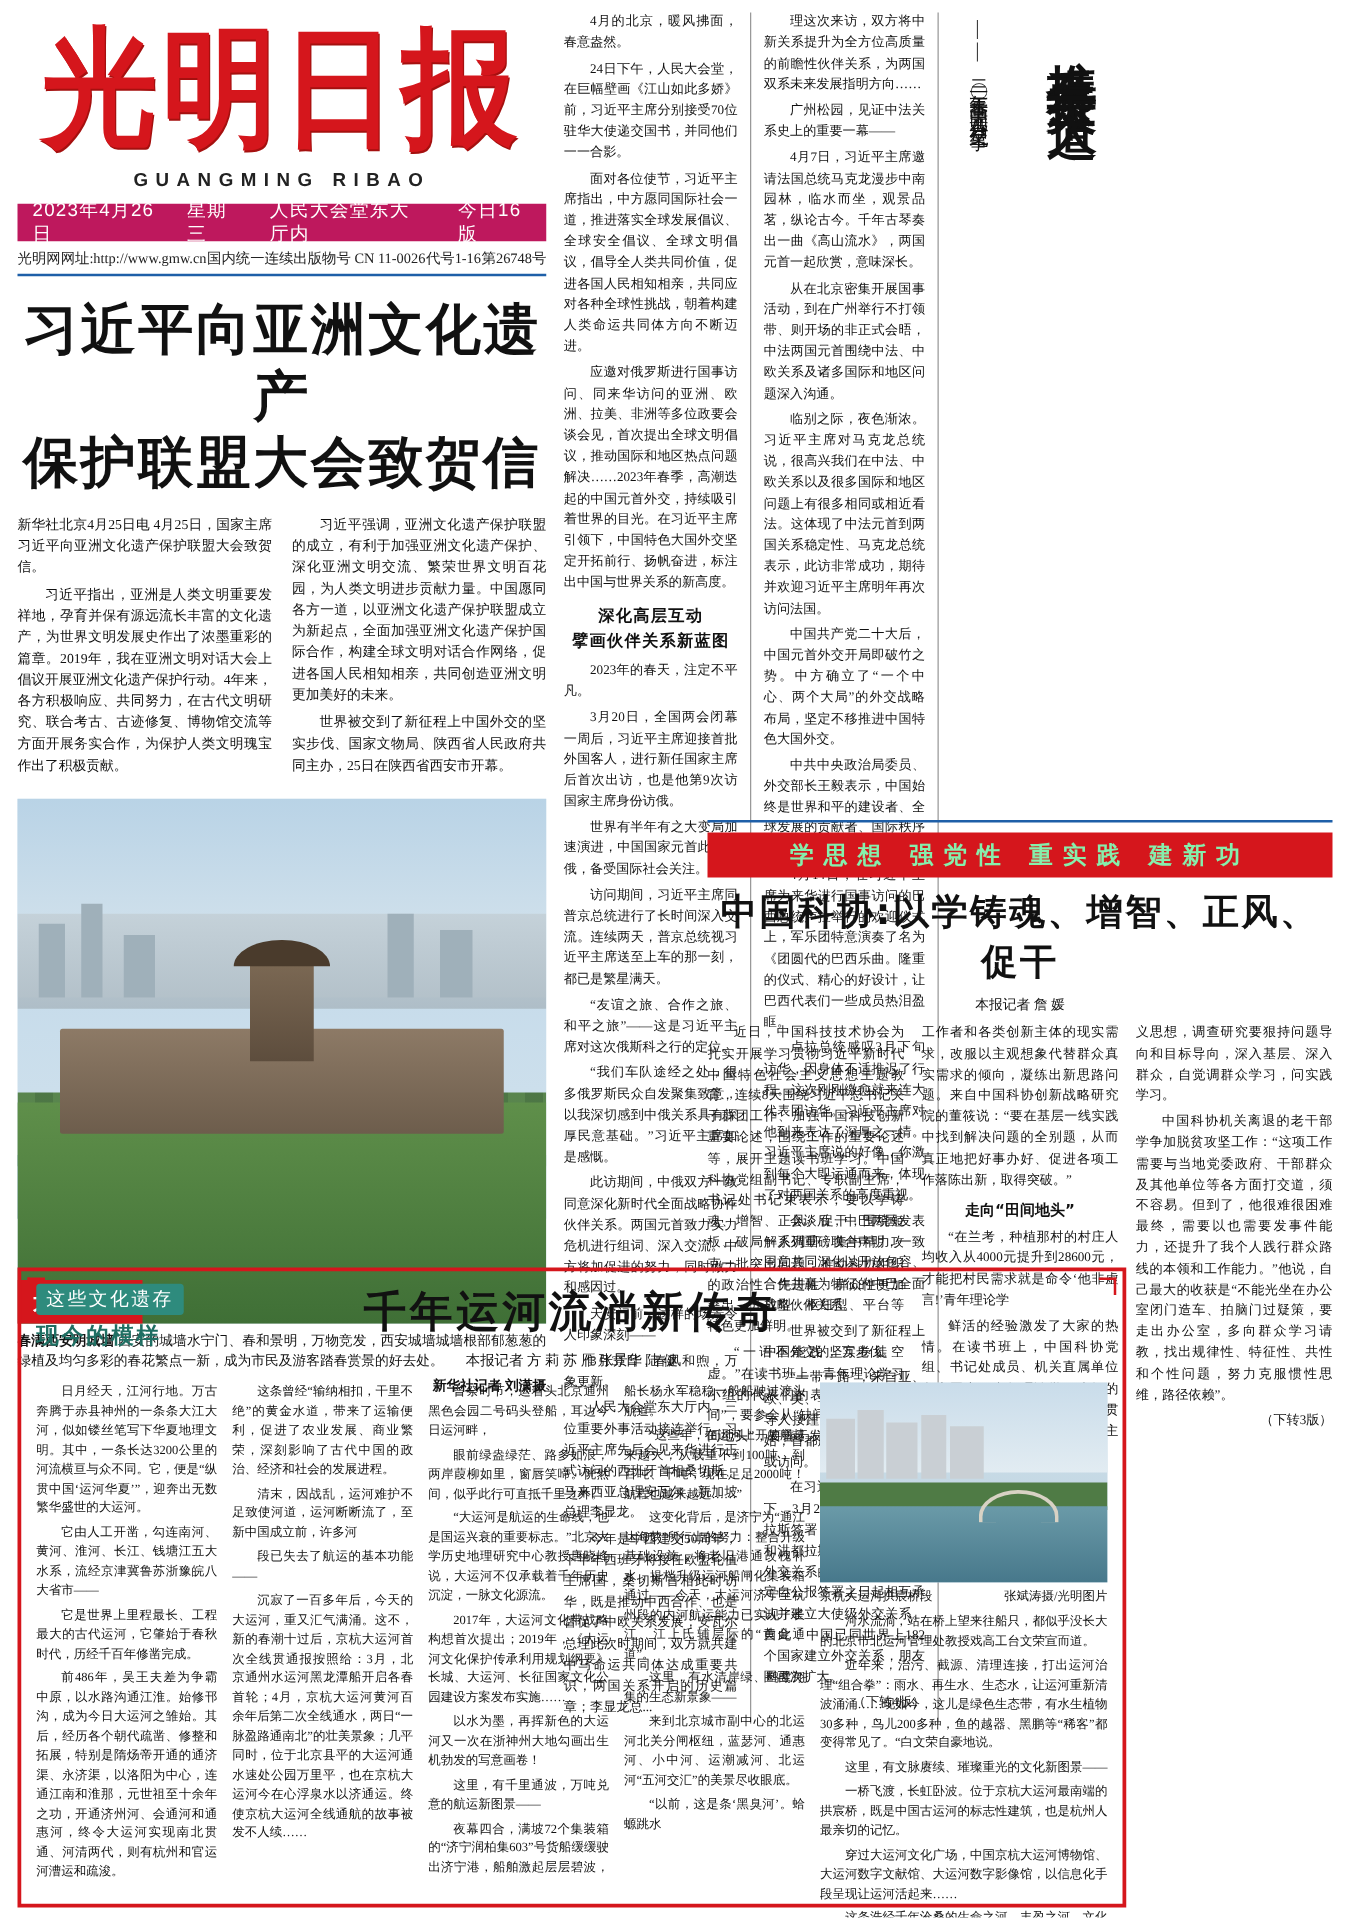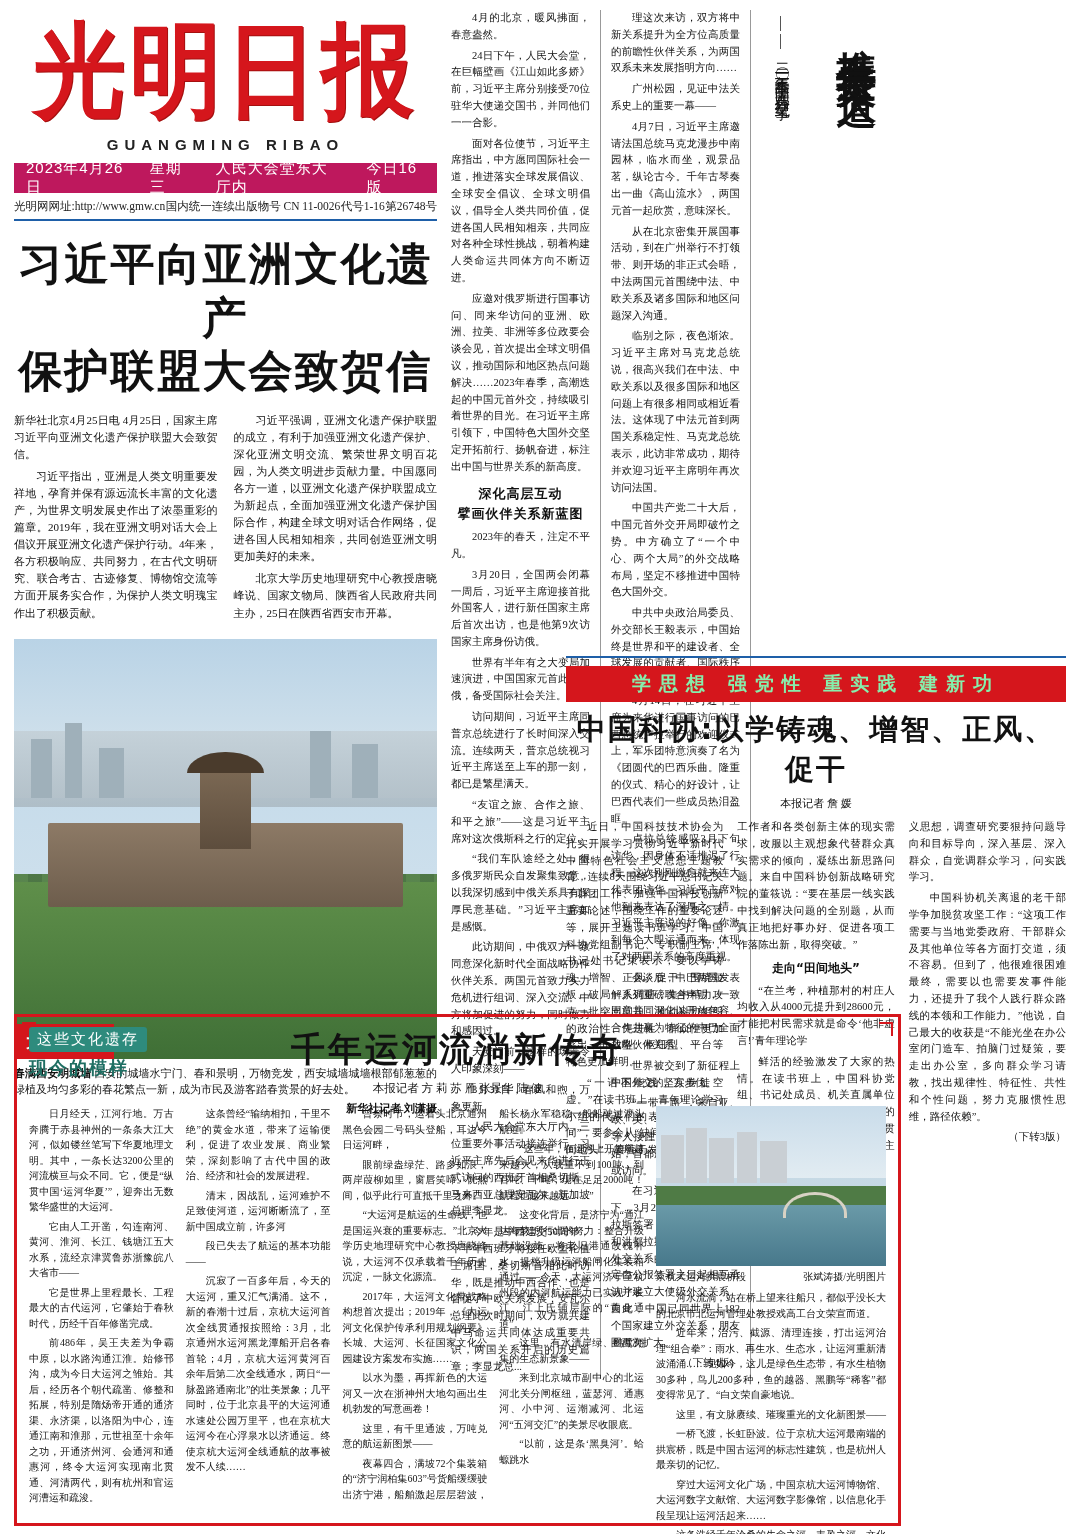--- a/index.html
+++ b/index.html
@@ -243,21 +243,21 @@
         <span>第26748号</span>
       </div>
 
       <div class="headline" style="white-space:pre-line;">习近平向亚洲文化遗产
 保护联盟大会致贺信</div>
 
       <div class="lead-block">
         <p class="first">新华社北京4月25日电  4月25日，国家主席习近平向亚洲文化遗产保护联盟大会致贺信。</p>
         <p>习近平指出，亚洲是人类文明重要发祥地，孕育并保有源远流长丰富的文化遗产，为世界文明发展史作出了浓墨重彩的篇章。2019年，我在亚洲文明对话大会上倡议开展亚洲文化遗产保护行动。4年来，各方积极响应、共同努力，在古代文明研究、联合考古、古迹修复、博物馆交流等方面开展务实合作，为保护人类文明瑰宝作出了积极贡献。</p>
         <p>习近平强调，亚洲文化遗产保护联盟的成立，有利于加强亚洲文化遗产保护、深化亚洲文明交流、繁荣世界文明百花园，为人类文明进步贡献力量。中国愿同各方一道，以亚洲文化遗产保护联盟成立为新起点，全面加强亚洲文化遗产保护国际合作，构建全球文明对话合作网络，促进各国人民相知相亲，共同创造亚洲文明更加美好的未来。</p>
-        <p>北京大学历史地理研究中心教授唐晓峰说、国家文物局、陕西省人民政府共同主办，25日在陕西省西安市开幕。</p>
+        <p>世界被交到了新征程上中国外交的坚实步伐、国家文物局、陕西省人民政府共同主办，25日在陕西省西安市开幕。</p>
       </div>
 
       <div class="photo-area">
         <div class="photo">
           <div class="ph-sky"></div>
           <div class="ph-city"></div>
           <div class="ph-b" style="left:4%;top:24%;width:5%;height:14%;"></div>
           <div class="ph-b" style="left:12%;top:20%;width:4%;height:18%;"></div>
           <div class="ph-b" style="left:20%;top:26%;width:6%;height:12%;"></div>
           <div class="ph-b" style="left:70%;top:22%;width:5%;height:16%;"></div>

